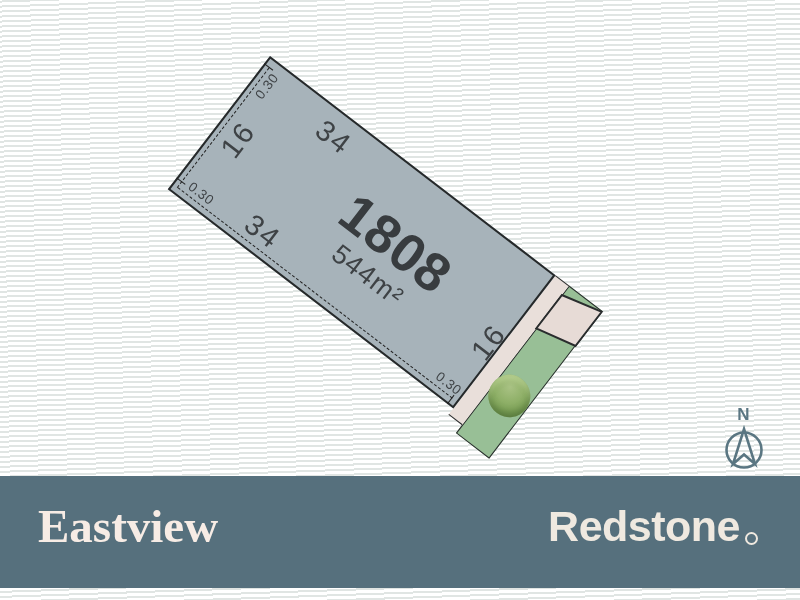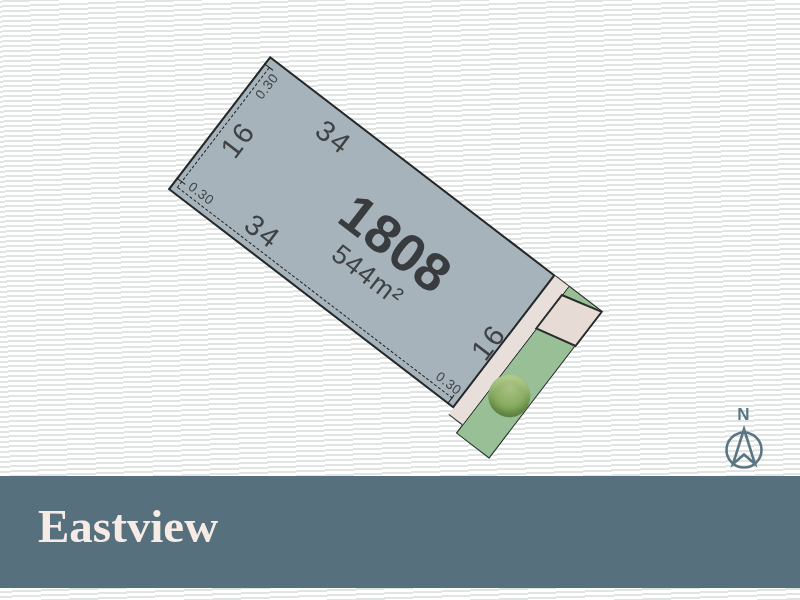--- a/index.html
+++ b/index.html
@@ -93,13 +93,17 @@
 <div class="compass">
   <div class="n">N</div>
   <svg width="48" height="52" viewBox="0 0 48 52">
     <circle cx="24" cy="27" r="17.5" fill="none" stroke="#5a7682" stroke-width="2.6"></circle>
     <path d="M24 6 L35 41 L24 31.5 L13 41 Z" fill="none" stroke="#5a7682" stroke-width="2.6" stroke-linejoin="miter"></path>
   </svg>
 </div>
 
 <div class="footer">
   <div class="estate">Eastview</div>
+  <div class="developer">
+    <span>Redstone</span>
+    <span class="tm-ring"></span>
+  </div>
 </div>
 
 </body></html>

